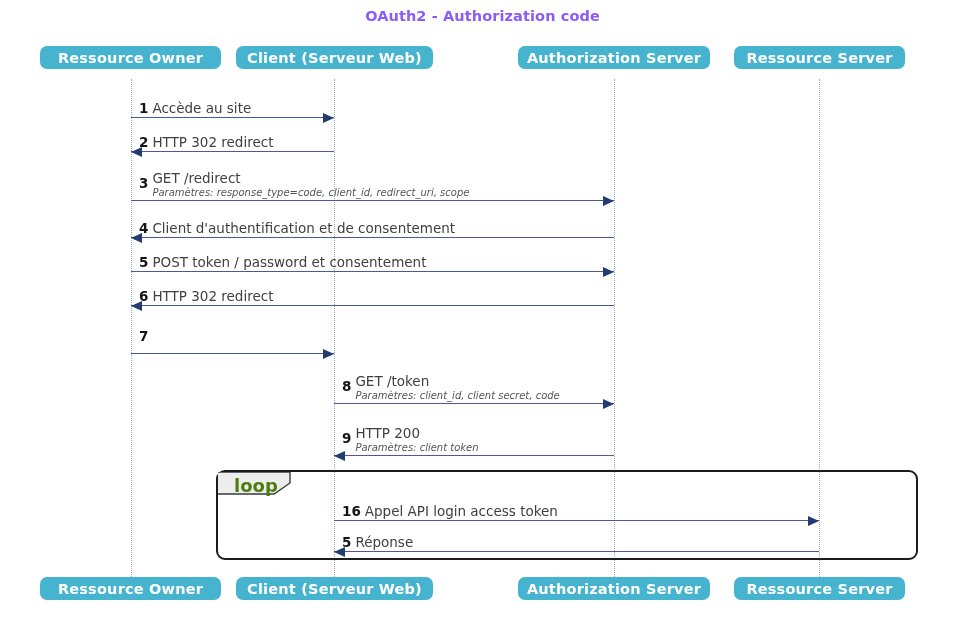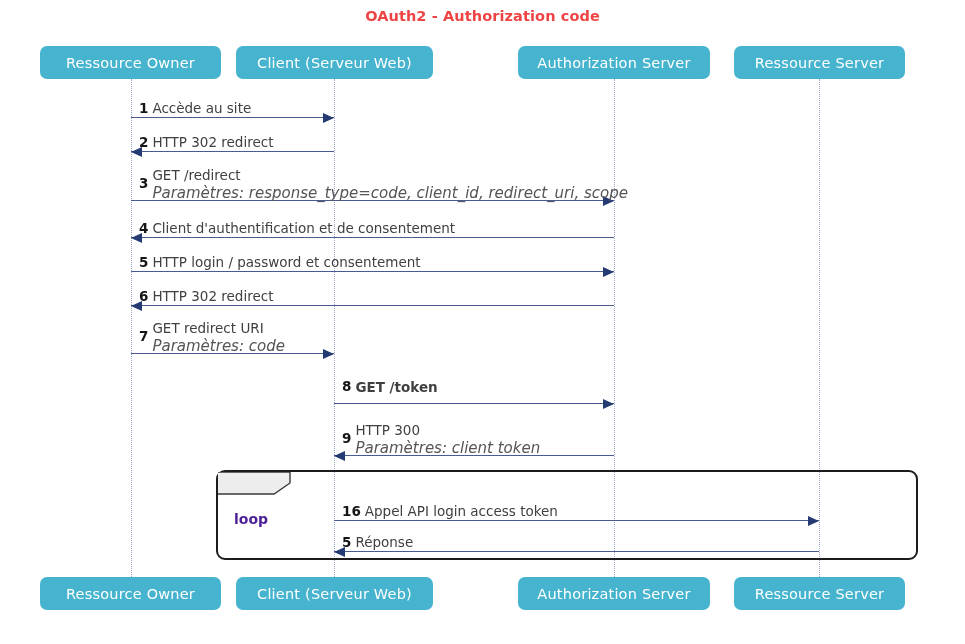--- a/index.html
+++ b/index.html
@@ -19,32 +19,32 @@
   }
   
   #title {
     position: absolute;
     left: 0;
     top: 8px;
     width: 965px;
     text-align: center;
     font-size: 14.5px;
     font-weight: bold;
-    color: #ef4444;
+    color: #8b5cf6;
     letter-spacing: 0.1px;
   }
   
   .participant {
     position: absolute;
-    height: 33px;
+    height: 23px;
     border-radius: 7px;
     background: #46b4cf;
     color: #ffffff;
     font-size: 14.5px;
-    font-weight: normal;
+    font-weight: bold;
     display: flex;
     align-items: center;
     justify-content: center;
     box-sizing: border-box;
     padding: 0 10px;
     white-space: nowrap;
     letter-spacing: 0.2px;
   }
   
   .lifeline {
@@ -80,21 +80,21 @@
     white-space: nowrap;
     line-height: 1.15;
   }
   .msg-num {
     font-weight: bold;
     color: #151515;
     font-size: 13.5px;
   }
   .msg-params {
     display: block;
-    font-size: 15px;
+    font-size: 10px;
     font-style: italic;
     color: #555555;
     white-space: nowrap;
   }
   .msg-stack {
     position: absolute;
     display: flex;
     align-items: center;
     white-space: nowrap;
   }
@@ -113,24 +113,23 @@
     background: transparent;
   }
   #loop-tab-shape {
     position: absolute;
     box-sizing: border-box;
     background: #ededed;
     clip-path: polygon(0 0, 100% 0, 100% 50%, 78% 100%, 0 100%);
   }
   #loop-label {
     position: absolute;
-    font-size: 14px;
-    font-weight: bold;
-    color: #4c1d95;
-    margin-top: 36px;
+    font-size: 18px;
+    font-weight: bold;
+    color: #4d7c0f;
   }
 </style>
 </head>
 <body>
 
 <div id="diagram">
 
   <div id="title">OAuth2 - Authorization code</div>
 
   <div id="lifelines">
@@ -167,45 +166,44 @@
       <div class="msg-line" style="left: 131px; width: 483px; top: 237px;"></div>
       <div class="arrowhead left" style="top: 232.5px; left: 131px;"></div>
       <div class="msg-stack" style="left: 139px; top: 219px; height: 17px;">
         <span class="msg-num">4</span>
         <span class="stack-text"><span class="msg-label" style="position: static;">Client d'authentification et de consentement</span></span>
       </div>
       <div class="msg-line" style="left: 131px; width: 483px; top: 271px;"></div>
       <div class="arrowhead right" style="top: 266.5px; left: 603px;"></div>
       <div class="msg-stack" style="left: 139px; top: 253px; height: 17px;">
         <span class="msg-num">5</span>
-        <span class="stack-text"><span class="msg-label" style="position: static;">HTTP login / password et consentement</span></span>
+        <span class="stack-text"><span class="msg-label" style="position: static;">POST token / password et consentement</span></span>
       </div>
       <div class="msg-line" style="left: 131px; width: 483px; top: 305px;"></div>
       <div class="arrowhead left" style="top: 300.5px; left: 131px;"></div>
       <div class="msg-stack" style="left: 139px; top: 287px; height: 17px;">
         <span class="msg-num">6</span>
         <span class="stack-text"><span class="msg-label" style="position: static;">HTTP 302 redirect</span></span>
       </div>
       <div class="msg-line" style="left: 131px; width: 203px; top: 353px;"></div>
       <div class="arrowhead right" style="top: 348.5px; left: 323px;"></div>
       <div class="msg-stack" style="left: 139px; top: 320px; height: 32px;">
         <span class="msg-num">7</span>
-        <span class="stack-text"><span class="msg-label" style="position: static;">GET redirect URI</span><span class="msg-params">Paramètres: code</span></span>
       </div>
       <div class="msg-line" style="left: 334px; width: 280px; top: 403px;"></div>
       <div class="arrowhead right" style="top: 398.5px; left: 603px;"></div>
       <div class="msg-stack" style="left: 342px; top: 370px; height: 32px;">
         <span class="msg-num">8</span>
-        <span class="stack-text"><span class="msg-label" style="position: static; font-weight: bold;">GET /token</span></span>
+        <span class="stack-text"><span class="msg-label" style="position: static;">GET /token</span><span class="msg-params">Paramètres: client_id, client secret, code</span></span>
       </div>
       <div class="msg-line" style="left: 334px; width: 280px; top: 455px;"></div>
       <div class="arrowhead left" style="top: 450.5px; left: 334px;"></div>
       <div class="msg-stack" style="left: 342px; top: 422px; height: 32px;">
         <span class="msg-num">9</span>
-        <span class="stack-text"><span class="msg-label" style="position: static;">HTTP 300</span><span class="msg-params">Paramètres: client token</span></span>
+        <span class="stack-text"><span class="msg-label" style="position: static;">HTTP 200</span><span class="msg-params">Paramètres: client token</span></span>
       </div>
       <div class="msg-line" style="left: 334px; width: 485px; top: 520px;"></div>
       <div class="arrowhead right" style="top: 515.5px; left: 808px;"></div>
       <div class="msg-stack" style="left: 342px; top: 502px; height: 17px;">
         <span class="msg-num">16</span>
         <span class="stack-text"><span class="msg-label" style="position: static;">Appel API login access token</span></span>
       </div>
       <div class="msg-line" style="left: 334px; width: 485px; top: 551px;"></div>
       <div class="arrowhead left" style="top: 546.5px; left: 334px;"></div>
       <div class="msg-stack" style="left: 342px; top: 533px; height: 17px;">

